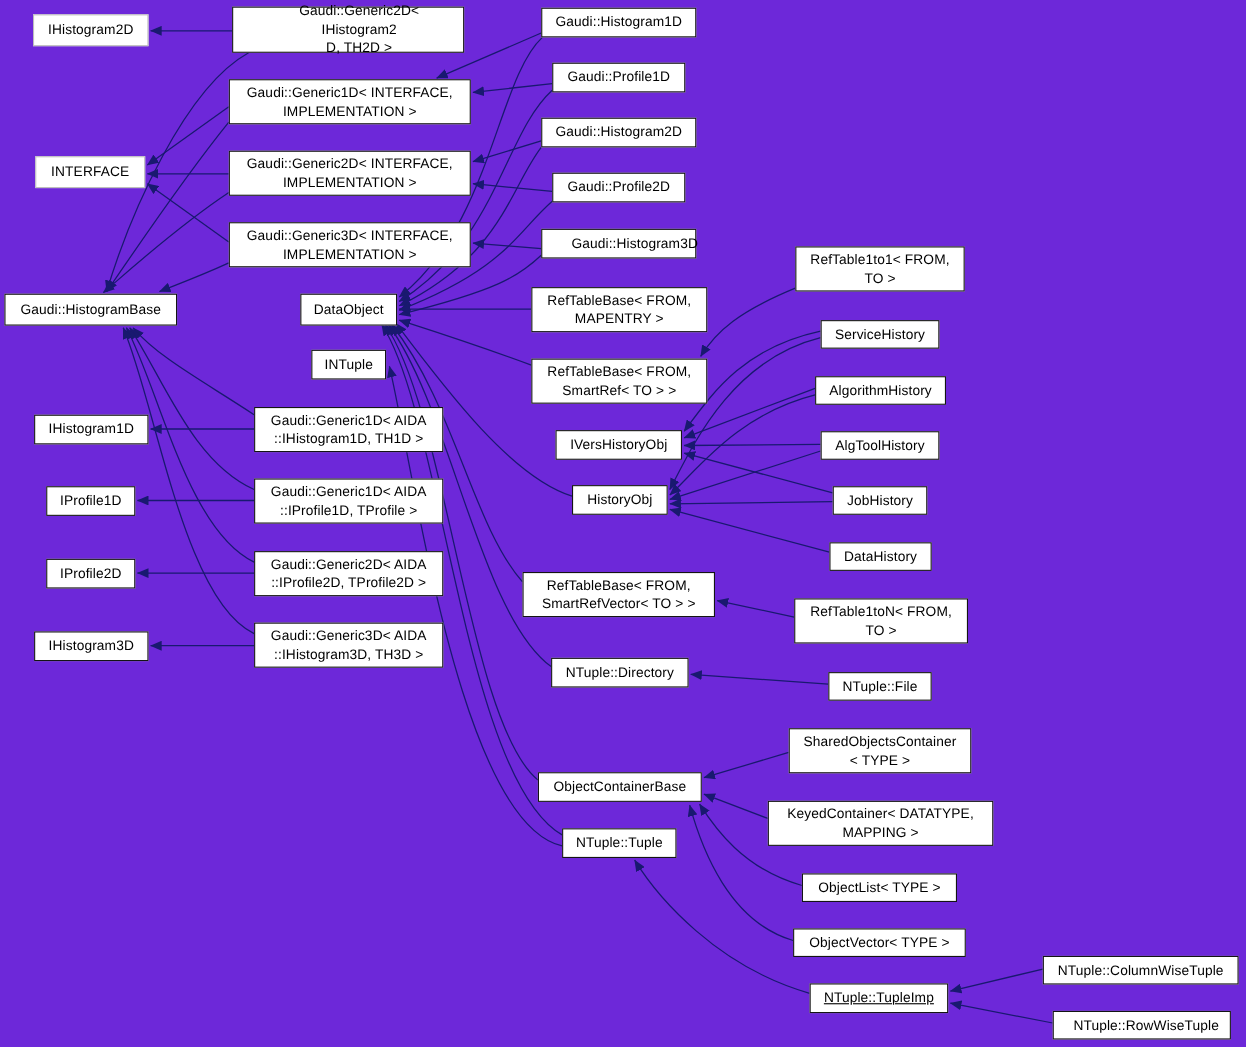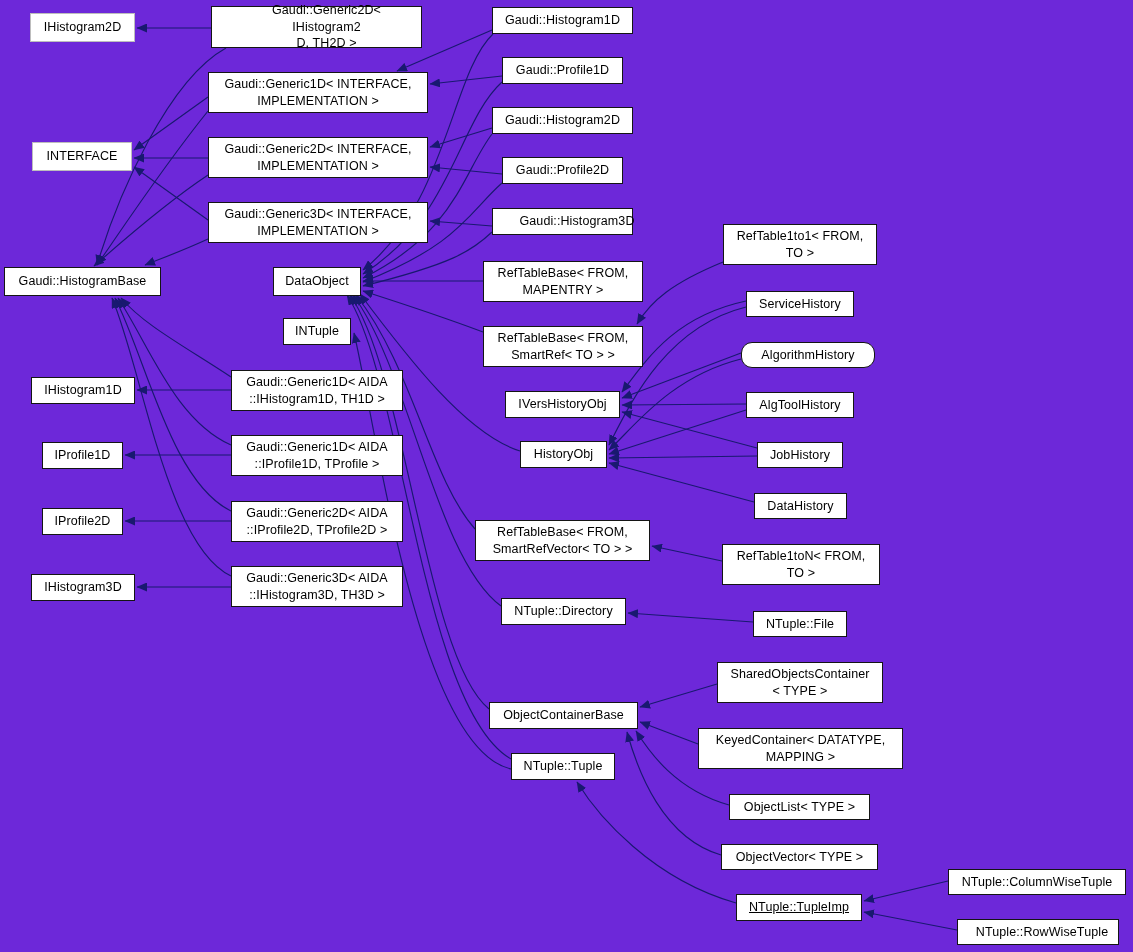--- a/index.html
+++ b/index.html
@@ -132,21 +132,21 @@
       <div class="node" style="left: 4px; top: 267px; width: 157px; height: 29px;">Gaudi::HistogramBase</div>
       <div class="node" style="left: 273px; top: 267px; width: 88px; height: 29px;">DataObject</div>
       <div class="node" style="left: 483px; top: 261px; width: 160px; height: 41px;">RefTableBase&lt; FROM,
 MAPENTRY &gt;</div>
       <div class="node" style="left: 723px; top: 224px; width: 154px; height: 41px;">RefTable1to1&lt; FROM,
 TO &gt;</div>
       <div class="node" style="left: 283px; top: 318px; width: 68px; height: 27px;">INTuple</div>
       <div class="node" style="left: 483px; top: 326px; width: 160px; height: 41px;">RefTableBase&lt; FROM,
 SmartRef&lt; TO &gt; &gt;</div>
       <div class="node" style="left: 746px; top: 291px; width: 108px; height: 26px;">ServiceHistory</div>
-      <div class="node" style="left: 741px; top: 342px; width: 134px; height: 26px; border-radius: 11px;">AlgorithmHistory</div>
+      <div class="node" style="left: 741px; top: 342px; width: 119px; height: 26px;">AlgorithmHistory</div>
       <div class="node" style="left: 505px; top: 391px; width: 115px; height: 27px;">IVersHistoryObj</div>
       <div class="node" style="left: 746px; top: 392px; width: 108px; height: 26px;">AlgToolHistory</div>
       <div class="node" style="left: 31px; top: 377px; width: 104px; height: 27px;">IHistogram1D</div>
       <div class="node" style="left: 231px; top: 370px; width: 172px; height: 41px;">Gaudi::Generic1D&lt; AIDA
 ::IHistogram1D, TH1D &gt;</div>
       <div class="node" style="left: 520px; top: 441px; width: 87px; height: 27px;">HistoryObj</div>
       <div class="node" style="left: 757px; top: 442px; width: 86px; height: 26px;">JobHistory</div>
       <div class="node" style="left: 42px; top: 442px; width: 81px; height: 27px;">IProfile1D</div>
       <div class="node" style="left: 231px; top: 435px; width: 172px; height: 41px;">Gaudi::Generic1D&lt; AIDA
 ::IProfile1D, TProfile &gt;</div>

